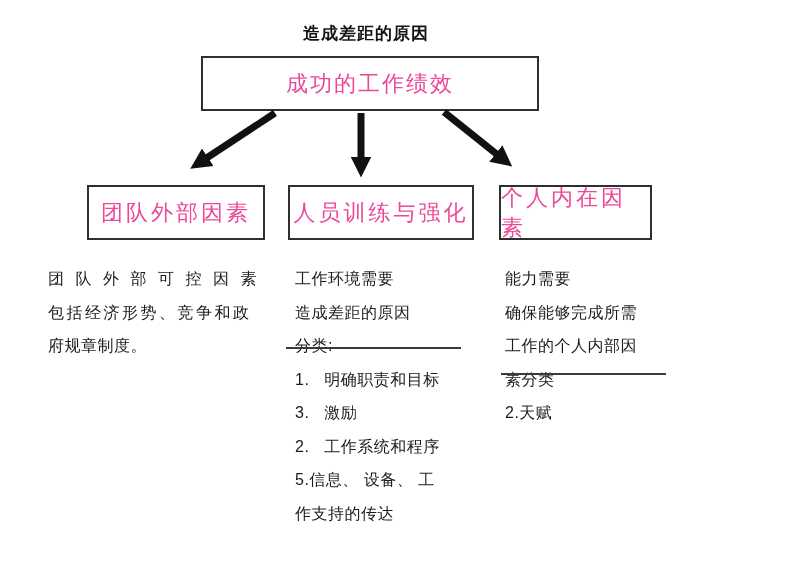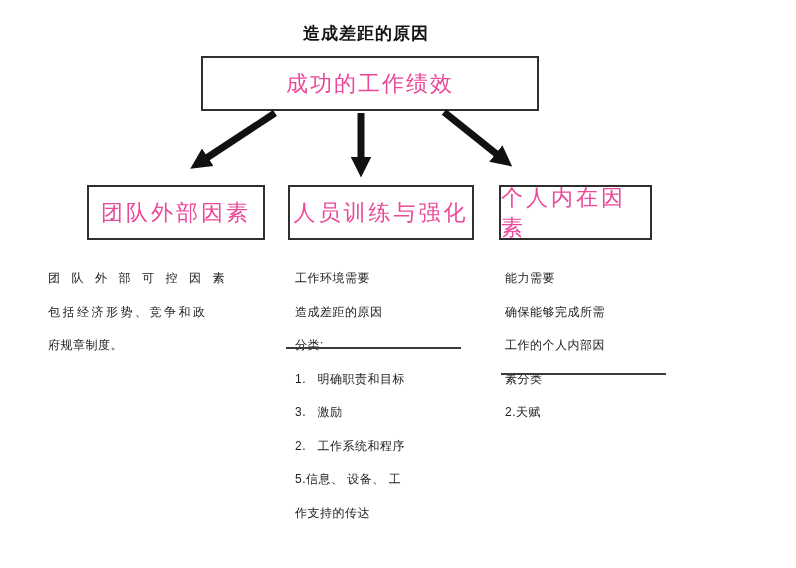--- a/index.html
+++ b/index.html
@@ -54,21 +54,21 @@
   .branch-box.b2 { left: 499px; width: 153px; }
   .arrow-layer {
     position: absolute;
     left: 0; top: 0;
     width: 796px; height: 568px;
     pointer-events: none;
   }
   .col {
     position: absolute;
     top: 262px;
-    font-size: 12px;
+    font-size: 16px;
     letter-spacing: 0.5px;
     line-height: 33.5px;
     color: #1c1c1c;
   }
   .col .line { white-space: pre; height: 33.5px; }
   .col0 { left: 48px;  width: 214px; }
   .col1 { left: 295px; width: 180px; }
   .col2 { left: 505px; width: 185px; }
   .col0 .l0 { letter-spacing: 11.5px; }
   .col0 .l1 { letter-spacing: 2.5px; }

